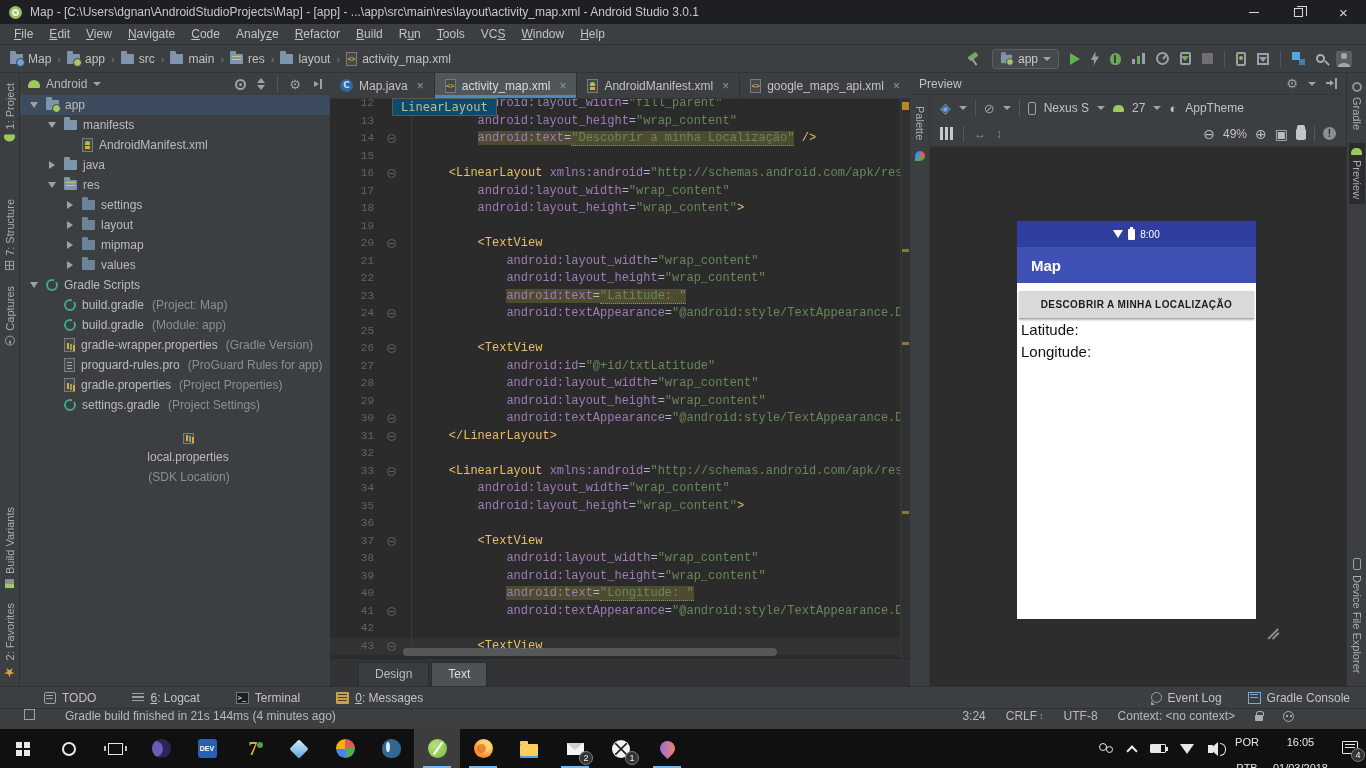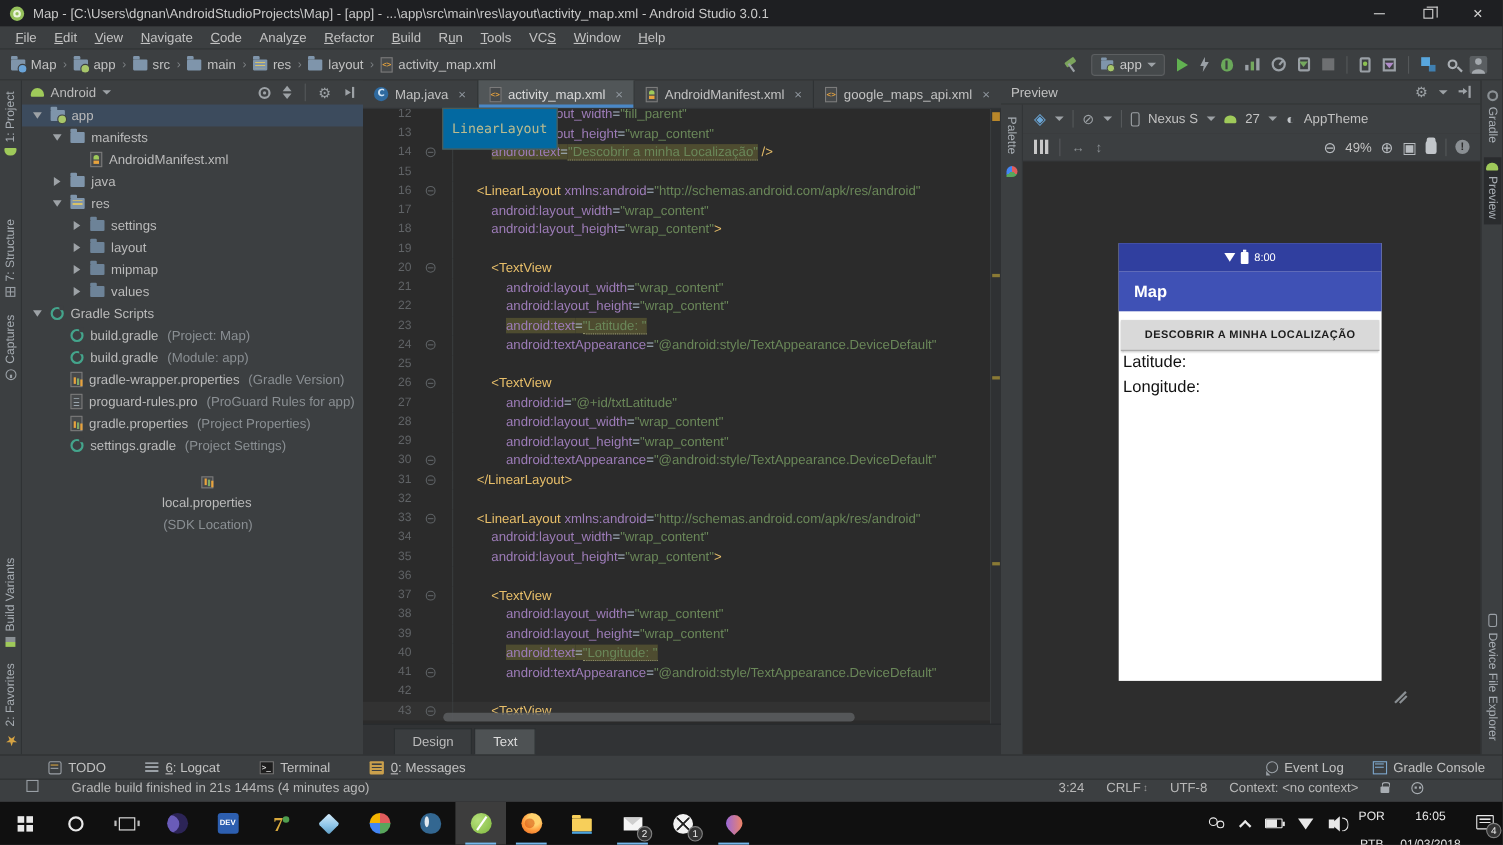--- a/index.html
+++ b/index.html
@@ -116,33 +116,33 @@
 .trow.sel{background:#3c4b5d}
 .trow .detail{color:#8a8f93;margin-left:2px}
 .acell{width:12px;display:flex;justify-content:center;flex:0 0 12px}
 
 
 #editor{left:330px;top:0;width:580px;height:613px;background:#2b2b2b}
 #ed-tabs{height:26px;background:#3c3f41;display:flex;border-bottom:1px solid #323537}
 .etab{display:flex;align-items:center;gap:6px;padding:0 10px;border-right:1px solid #2f3234;color:#c2c2c2}
 .etab.active{background:#515658;box-shadow:inset 0 -3px 0 #4a88c7;color:#dadada}
 .etab .x{color:#9198a0;margin-left:3px;font-size:12px}
-#code{position:absolute;left:0;right:10px;top:26px;bottom:28px;overflow:hidden;font-family:Liberation Sans, sans-serif;font-size:12px}
+#code{position:absolute;left:0;right:10px;top:26px;bottom:28px;overflow:hidden;font-family:Liberation Mono, monospace;font-size:12px}
 #code-lines{position:absolute;top:-4px;left:0;right:0}
 .cl{height:17.5px;line-height:17.5px;white-space:pre;display:flex}
 .cl.cur{background:#323232}
 .gut{flex:0 0 82px;display:flex;color:#606366;font-size:11px;border-right:1px solid #393c3e;margin-right:8px}
 .gnum{flex:0 0 50px;text-align:right;padding-right:6px}
 .gfold{flex:0 0 22px;display:flex;align-items:center;justify-content:center}
 .fi{width:9px;height:9px;border:1px solid #5e6265;border-radius:50%;position:relative}
 .fi::after{content:"";position:absolute;left:1px;right:1px;top:3px;height:1px;background:#5e6265}
 .ct{color:#e8bf6a}.ca{color:#9d7cb8}.cp{color:#a9b7c6}.cv{color:#6a8759}.cw{color:#a9b7c6}
 .hseg{background:#4e4c30}
 .hseg.cv{border-bottom:1px dotted #8c8c6a}
-#lt-tip{position:absolute;left:72px;top:25px;background:#0369a1;border:1px solid #5a5a4a;color:#bcbc8f;font-family:"DejaVu Sans Mono",monospace;font-size:12px;padding:11px 8px;z-index:5}
+#lt-tip{position:absolute;left:62px;top:25px;background:#0c4a6e;border:1px solid #5a5a4a;color:#bcbc8f;font-family:"DejaVu Sans Mono",monospace;font-size:12px;padding:1px 8px;z-index:5}
 #stripe{position:absolute;right:0;top:26px;bottom:28px;width:10px;background:#2f3133;border-left:1px solid #393c3e}
 .mark-top{position:absolute;top:3px;left:1px;width:7px;height:8px;background:#b9872a}
 .smark{position:absolute;left:1px;width:7px;height:3px;background:#8a7a35}
 #hscroll{position:absolute;left:73px;bottom:30px;width:374px;height:8px;background:#5c5e60;border-radius:4px;opacity:.85}
 #dtbar{position:absolute;left:0;right:0;bottom:0;height:28px;background:#313335;border-top:1px solid #282b2d;display:flex;align-items:flex-end;padding-left:28px;gap:2px}
 .dtab{padding:4px 16px 5px;color:#bbb;background:#3a3d3f;border:1px solid #2a2d2f;border-bottom:0}
 .dtab.active{background:#4e5254;color:#ddd}
 
 
 #preview{left:910px;top:0;width:436px;height:613px;background:#2b2b2b}

